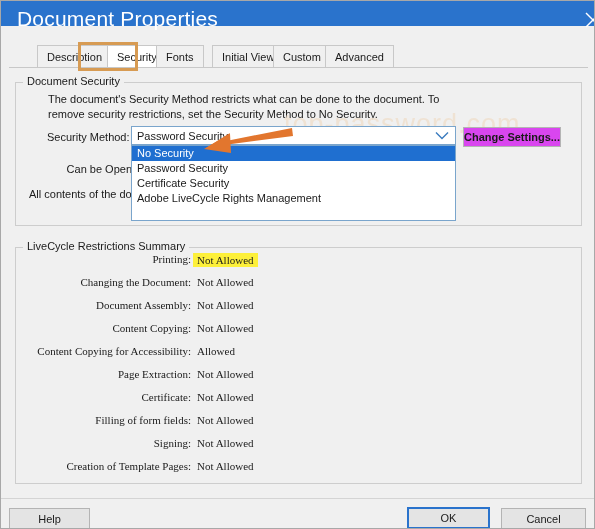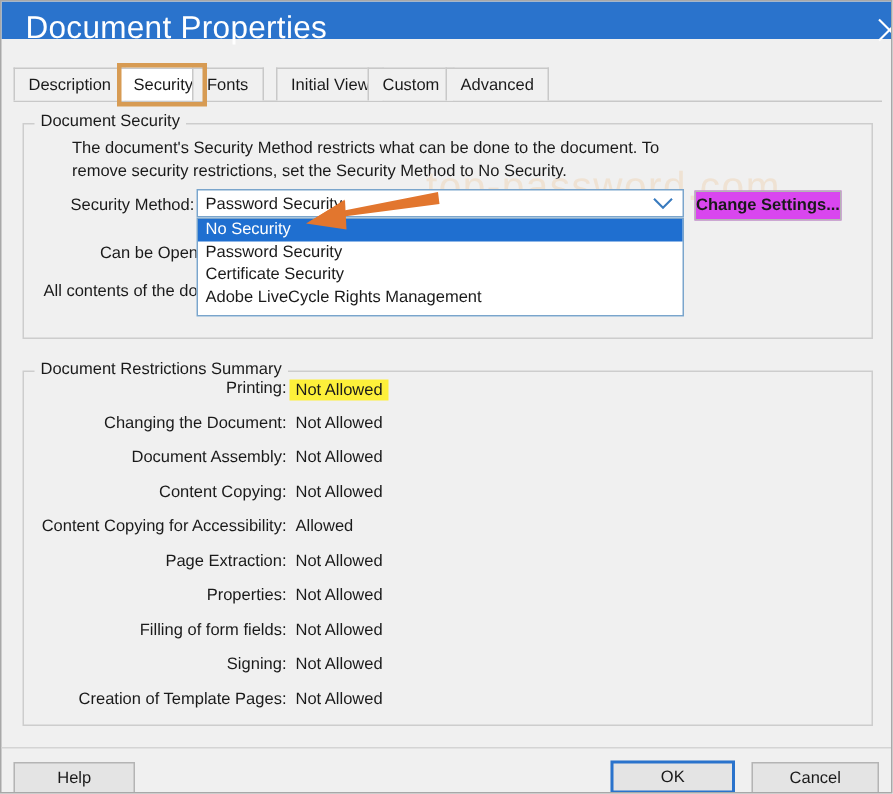--- a/index.html
+++ b/index.html
@@ -58,20 +58,21 @@
     position:absolute;top:0;height:22px;
     display:flex;align-items:center;justify-content:center;
     padding:0 9px;
     background:#f0f0f0;
     border:1px solid #c8c8c8;
     border-bottom:none;
     box-sizing:border-box;
     font-size:11px;color:#1a1a1a;
     white-space:nowrap;
     cursor:default;
+    margin-left:28px;
   }
   .tab.selected{
     background:#ffffff;
     border-color:#c8c8c8;
   }
   #tab-highlight{
     position:absolute;left:69px;top:-3px;width:60px;height:29px;
     border:3px solid #d79b53;
     box-sizing:border-box;
     pointer-events:none;
@@ -133,21 +134,21 @@
     display:flex;align-items:center;justify-content:center;
   }
 
   
   #dropdown{
     position:absolute;left:130px;top:144px;width:325px;
     background:#ffffff;
     border:1px solid #7aa5cc;
     box-sizing:border-box;
     z-index:6;
-    padding-bottom:4px;
+    padding-bottom:14px;
   }
   .dd-item{
     height:15px;line-height:15px;
     padding-left:5px;
     font-size:11px;color:#1a1a1a;
     white-space:nowrap;
     cursor:default;
   }
   .dd-item.selected{
     background:#1f6fd0;color:#ffffff;
@@ -171,21 +172,21 @@
     white-space:nowrap;
     cursor:default;
     z-index:3;
     font-weight:bold;
   }
   #btn-change-settings{left:462px;top:126px;}
   #btn-show-details{left:462px;top:157px;}
 
   
   #restr-rows{
-    position:absolute;left:0;top:252px;width:485px;
+    position:absolute;left:0;top:252px;width:485px;font-family:Liberation Serif, serif;
   }
   .rrow{
     position:relative;height:23px;
   }
   .rlabel{
     position:absolute;left:0;width:190px;
     text-align:right;font-size:11px;color:#1a1a1a;
     white-space:nowrap;
   }
   .rvalue{
@@ -271,21 +272,21 @@
   <div id="arrow-anno">
     <svg width="98" height="32" viewBox="0 0 98 32" aria-hidden="true">
       <polygon points="96,1 30,14 34,6 10,21 32,25 28,18 97,9" fill="#e2762e"></polygon>
       <polygon points="8,22 34,6.5 35,26" fill="#e2762e"></polygon>
     </svg>
   </div>
 
   <div class="sidebtn" id="btn-change-settings">Change Settings...</div>
 
   <div class="groupbox" style="left:14px;top:246px;width:567px;height:237px;"></div>
-  <div class="group-title" style="left:22px;top:239px;">Document Restrictions Summary</div>
+  <div class="group-title" style="left:22px;top:239px;">LiveCycle Restrictions Summary</div>
 
   <div id="restr-rows">
     <div class="rrow">
       <div class="rlabel">Printing:</div>
       <div class="rvalue highlight">Not Allowed</div>
     </div>
     <div class="rrow">
       <div class="rlabel">Changing the Document:</div>
       <div class="rvalue">Not Allowed</div>
     </div>
@@ -299,21 +300,21 @@
     </div>
     <div class="rrow">
       <div class="rlabel">Content Copying for Accessibility:</div>
       <div class="rvalue">Allowed</div>
     </div>
     <div class="rrow">
       <div class="rlabel">Page Extraction:</div>
       <div class="rvalue">Not Allowed</div>
     </div>
     <div class="rrow">
-      <div class="rlabel">Properties:</div>
+      <div class="rlabel">Certificate:</div>
       <div class="rvalue">Not Allowed</div>
     </div>
     <div class="rrow">
       <div class="rlabel">Filling of form fields:</div>
       <div class="rvalue">Not Allowed</div>
     </div>
     <div class="rrow">
       <div class="rlabel">Signing:</div>
       <div class="rvalue">Not Allowed</div>
     </div>

